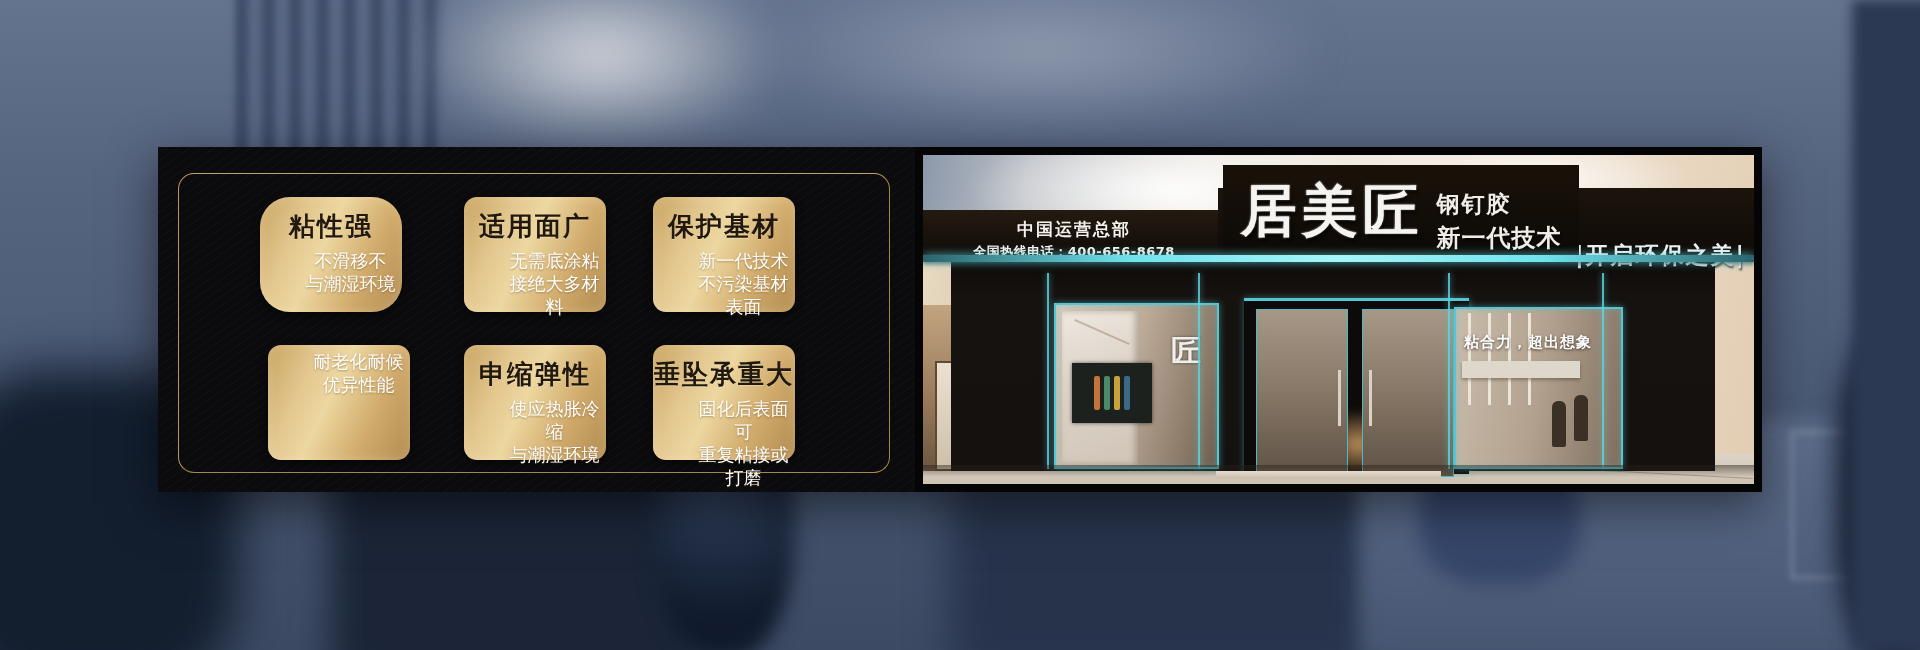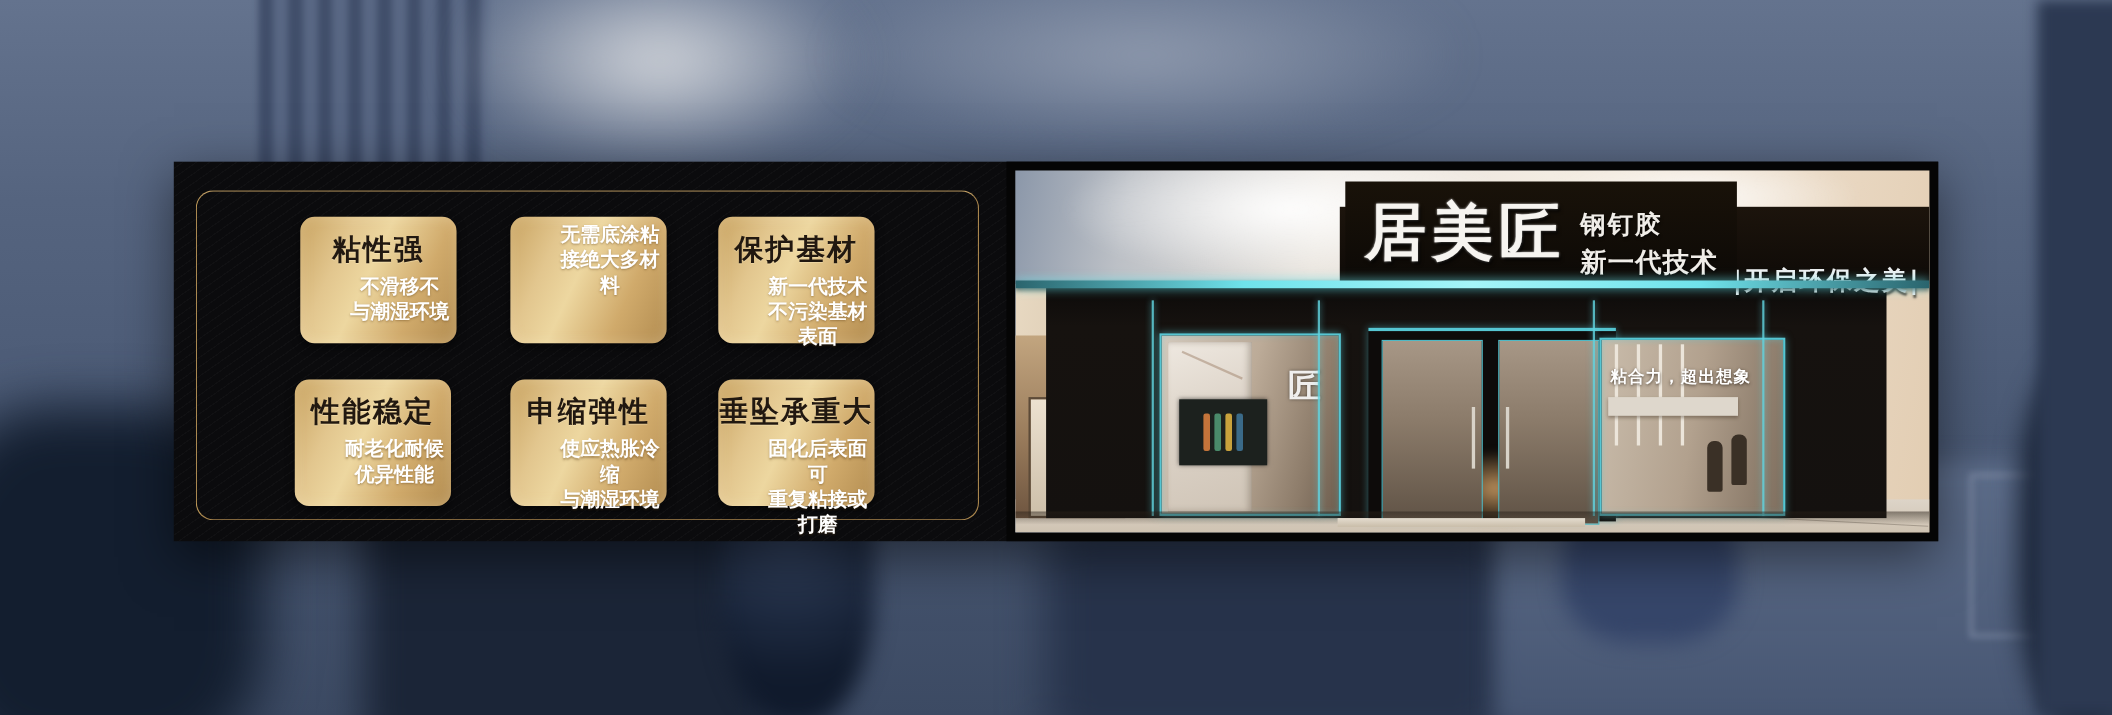--- a/index.html
+++ b/index.html
@@ -40,21 +40,21 @@
   .gold-frame { position:absolute; left:20px; top:26px; width:712px; height:300px;
                 border:1.6px solid #a8854d; border-radius:16px;
                 border-top-color:#c4a165; border-left-color:#bb9758; pointer-events:none; }
 
   
   .badge { position:absolute; width:142px; height:115px; border-radius:13px; text-align:center;
            background:linear-gradient(115deg,#c9a462 0%,#e2c68e 26%,#edd7a0 44%,#d0aa6b 72%,#b28c50 100%);
            box-shadow:0 3px 8px rgba(0,0,0,.55), inset 0 0 12px rgba(255,244,214,.25); }
   .badge-title { font-size:26px; font-weight:700; color:#211810; letter-spacing:2px;
                  padding-top:12px; text-shadow:0 1px 0 rgba(255,240,200,.35); }
-  .badge-sub { font-size:18px; font-weight:700; color:#ffffff; line-height:1.28; margin-top:5px;
+  .badge-sub { font-size:18px; font-weight:400; color:#ffffff; line-height:1.28; margin-top:5px;
                text-shadow:0 1px 2px rgba(90,60,20,.45);padding-left:39px; }
 
   
   .photo-frame { position:absolute; left:757px; top:0; width:847px; height:345px; background:#050505; }
   .photo { position:absolute; left:8px; top:8px; width:831px; height:329px; overflow:hidden;
            background:linear-gradient(100deg,#8b97a9 0%,#bcc0c6 12%,#e9e4dd 32%,#f3ece2 55%,#ead9c4 82%,#e2cdb2 100%); }
   .cloud1 { position:absolute; left:40px; top:-30px; width:420px; height:130px; border-radius:50%;
             background:radial-gradient(ellipse,rgba(255,255,255,.95),rgba(255,255,255,0) 70%); filter:blur(6px); }
   .cloud2 { position:absolute; left:470px; top:-20px; width:300px; height:90px; border-radius:50%;
             background:radial-gradient(ellipse,rgba(255,255,255,.85),rgba(255,255,255,0) 70%); filter:blur(6px); }
@@ -144,42 +144,42 @@
   <div class="bg-el bg-floor-r"></div>
   <div class="bg-el bg-chair"></div>
   <div class="bg-el bg-frame"></div>
   <div class="bg-el bg-plant"></div>
   <div class="bg-el bg-rband"></div>
 
   <div class="banner">
 
     <div class="gold-frame"></div>
 
-    <div class="badge" style="left:115px; top:50px;">
+    <div class="badge" style="left:102px; top:50px;border-radius:30px;">
       <div class="badge-title">粘性强</div>
       <div class="badge-sub">
         <div>不滑移不</div>
         <div>与潮湿环境</div>
       </div>
     </div>
     <div class="badge" style="left:306px; top:50px;">
+      <div class="badge-title">适用面广</div>
       <div class="badge-sub">
         <div>无需底涂粘</div>
         <div>接绝大多材料</div>
       </div>
     </div>
     <div class="badge" style="left:495px; top:50px;">
       <div class="badge-title">保护基材</div>
       <div class="badge-sub">
         <div>新一代技术</div>
         <div>不污染基材表面</div>
       </div>
     </div>
     <div class="badge" style="left:110px; top:198px;">
-      <div class="badge-title">性能稳定</div>
       <div class="badge-sub">
         <div>耐老化耐候</div>
         <div>优异性能</div>
       </div>
     </div>
     <div class="badge" style="left:306px; top:198px;">
       <div class="badge-title">申缩弹性</div>
       <div class="badge-sub">
         <div>使应热胀冷缩</div>
         <div>与潮湿环境</div>
@@ -244,20 +244,26 @@
 
           <div class="led-v" style="left:96px;"></div>
           <div class="led-v" style="left:247px;"></div>
           <div class="led-v" style="left:497px;"></div>
           <div class="led-v" style="left:651px;"></div>
         </div>
 
         <div class="bldg-shadow"></div>
         <div class="doorstep"></div>
 
+        <div class="fascia-left">
+          <div class="hq-text">
+            <div class="hq-line1">中国运营总部</div>
+            <div class="hq-line2">全国热线电话：400-656-8678</div>
+          </div>
+        </div>
         <div class="fascia-main">
           <div class="slogan">|开启环保之美|</div>
         </div>
         <div class="brand-block">
           <div class="brand-name">居美匠</div>
           <div class="brand-sub">
             <div class="brand-sub-1">钢钉胶</div>
             <div class="brand-sub-2">新一代技术</div>
           </div>
         </div>

